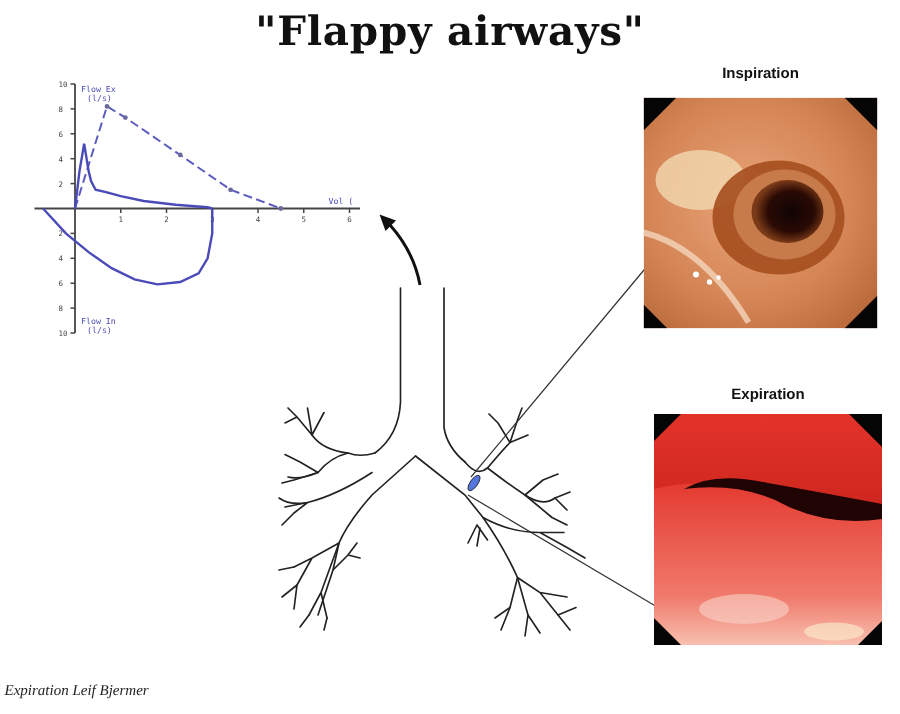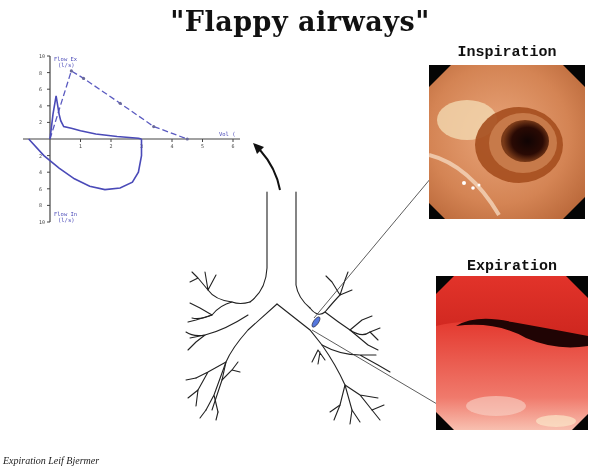--- a/index.html
+++ b/index.html
@@ -1,19 +1,19 @@
 <!DOCTYPE html>
 <html><head>
 <meta charset="utf-8">
 <style>
   html, body { margin: 0; padding: 0; background: #ffffff; }
   body { width: 600px; height: 476px; position: relative; overflow: hidden; font-family: "DejaVu Serif", serif; }
   .title { position: absolute; left: 0; width: 600px; top: 6px; text-align: center; font-family: "DejaVu Serif", serif; font-weight: bold; font-size: 27px; color: #111; letter-spacing: 0.5px; }
   .chart { position: absolute; left: 0; top: 0; width: 600px; height: 476px; }
-  .img-label { position: absolute; font-family: Liberation Mono, monospace; font-weight: bold; font-size: 15px; color: #111; text-align: center; }
+  .img-label { position: absolute; font-family: Liberation Sans, sans-serif; font-weight: bold; font-size: 10px; color: #111; text-align: center; }
   .photo { position: absolute; overflow: hidden; }
   .copyright { position: absolute; left: 3px; top: 455px; font-family: "Liberation Serif", serif; font-style: italic; font-size: 10px; color: #222; }
   svg text { font-family: "DejaVu Sans Mono", monospace; }
 </style>
 </head>
 <body>
 
 <div class="title">"Flappy airways"</div>
 
 <svg class="chart" width="600" height="476" viewBox="0 0 600 476">

